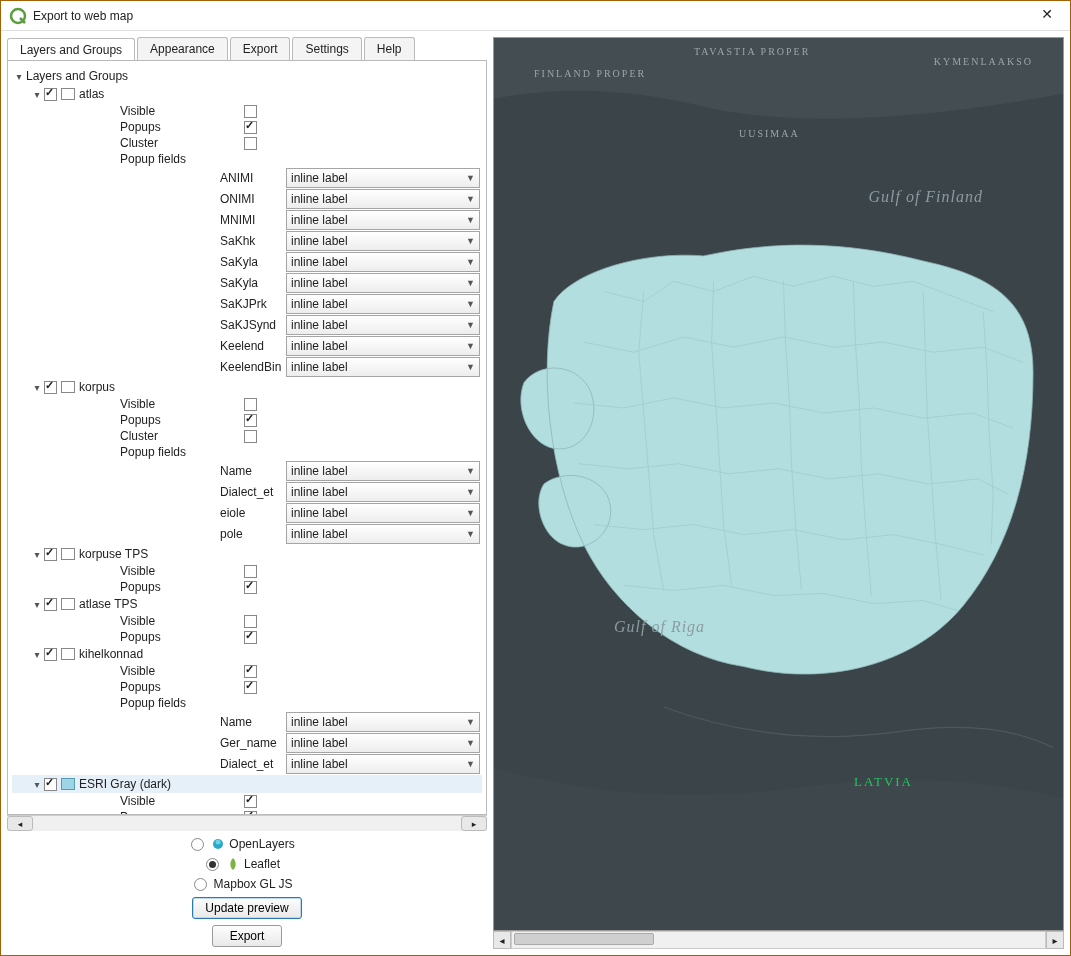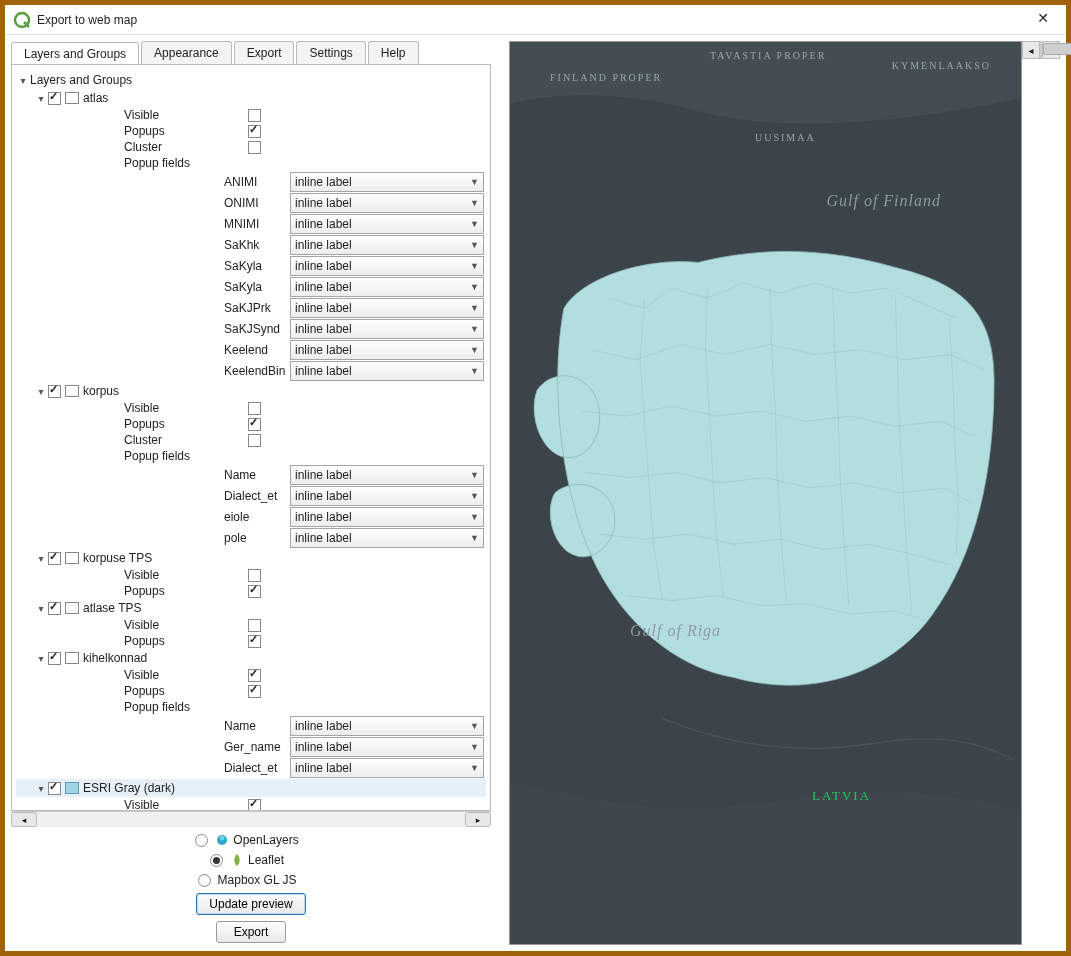--- a/index.html
+++ b/index.html
@@ -1,22 +1,22 @@
 <!DOCTYPE html>
 <html><head>
 <meta charset="utf-8">
 <style>
 * { box-sizing: border-box; margin: 0; padding: 0; }
 body { font-family: "Segoe UI", Tahoma, sans-serif; font-size: 12px; background: #f0f0f0; color: #222; }
-.window { width: 1071px; height: 956px; background: #fff; border: 5px solid #a16207; display: flex; flex-direction: column; }
+.window { width: 1071px; height: 956px; background: #fff; border: 1px solid #a16207; display: flex; flex-direction: column; }
 .titlebar { height: 30px; display: flex; align-items: center; padding: 0 8px; border-bottom: 1px solid #e0e0e0; }
 .titlebar .q-icon { width: 18px; height: 18px; margin-right: 6px; }
 .titlebar .title { flex: 1; font-size: 12px; }
 .titlebar .close { width: 30px; height: 20px; text-align: center; font-size: 14px; cursor: pointer; }
-.content { flex: 1; display: flex; padding: 6px; gap: 18px; min-height:0; }
+.content { flex: 1; display: flex; padding: 6px; gap: 6px; min-height:0; }
 .left { width: 480px; display: flex; flex-direction: column; }
 .tabs { display: flex; }
 .tab { padding: 4px 12px; border: 1px solid #bbb; border-bottom: none; background: #f4f4f4; border-radius: 3px 3px 0 0; margin-right: 2px; cursor: pointer; font-size:12px;}
 .tab.active { background: #fff; position: relative; top: 1px; }
 .panel { flex: 1; border: 1px solid #bbb; background: #fff; overflow: auto; padding: 6px 4px; position:relative;}
 .tree-row { display: flex; align-items: center; min-height: 18px; padding: 1px 0; }
 .tree-row.selected { background: #e6f0f9; }
 .indent { display: inline-block; }
 .w0{width:0}.w1{width:18px}
 .expander { width: 14px; height:14px; display:inline-flex; align-items:center; justify-content:center; cursor:pointer; font-size:10px; color:#555;}
@@ -32,21 +32,21 @@
 .hscroll { height:16px; border-top:1px solid #ccc; display:flex; align-items:stretch; background:#f0f0f0;}
 .hscroll .btn{width:16px;border:1px solid #bbb;background:#e8e8e8;display:flex;align-items:center;justify-content:center;font-size:9px;cursor:pointer;}
 .hscroll .track{flex:1;}
 .bottombar { display:flex; align-items:center; padding:6px 4px 2px 4px; gap:6px;flex-direction:column;}
 .radio { width:13px;height:13px;border:1px solid #888;border-radius:50%;display:inline-block;margin-right:3px;background:#fff;position:relative;cursor:pointer;}
 .radio.checked::after{content:"";width:7px;height:7px;background:#333;border-radius:50%;position:absolute;top:2px;left:2px;}
 .engine { display:flex; align-items:center; gap:4px; margin-right:8px; font-size:12px;}
 .engine .eicon{width:14px;height:14px;display:inline-block;}
 .btn { padding:3px 12px; border:1px solid #9a9a9a; background:linear-gradient(#fdfdfd,#e9e9e9); border-radius:3px; cursor:pointer; font-size:12px;}
 .btn.primary{border-color:#2a7ab0; box-shadow:0 0 0 1px #bcd9ee inset;}
-.right { flex:1; display:flex; flex-direction:row;}
+.right { flex:1; display:flex; flex-direction:column;}
 .mapframe { flex:1; background:#2f3a3f; position:relative; overflow:hidden; border:1px solid #999;}
 .maplabel{position:absolute;color:#9aa6ab;font-size:10px;letter-spacing:2px;font-family:Georgia,serif;}
 .maplabel.big{font-size:13px;color:#22c55e;}
 .maplabel.italic{font-style:italic;color:#8c9ba1;font-size:16px;letter-spacing:1px;}
 .map-hscroll{height:18px;display:flex;background:#f0f0f0;}
 .map-hscroll .sbtn{width:18px;border:1px solid #bbb;background:#e8e8e8;display:flex;align-items:center;justify-content:center;font-size:10px;cursor:pointer;}
 .map-hscroll .strack{flex:1;border:1px solid #ccc;position:relative;}
 .map-hscroll .thumb{position:absolute;left:2px;top:1px;height:12px;width:140px;background:#cfcfcf;border:1px solid #aaa;border-radius:2px;}
 svg.estonia{position:absolute;top:0;left:0;width:100%;height:100%;}
 .prop-row{display:flex;align-items:center;min-height:16px;}

